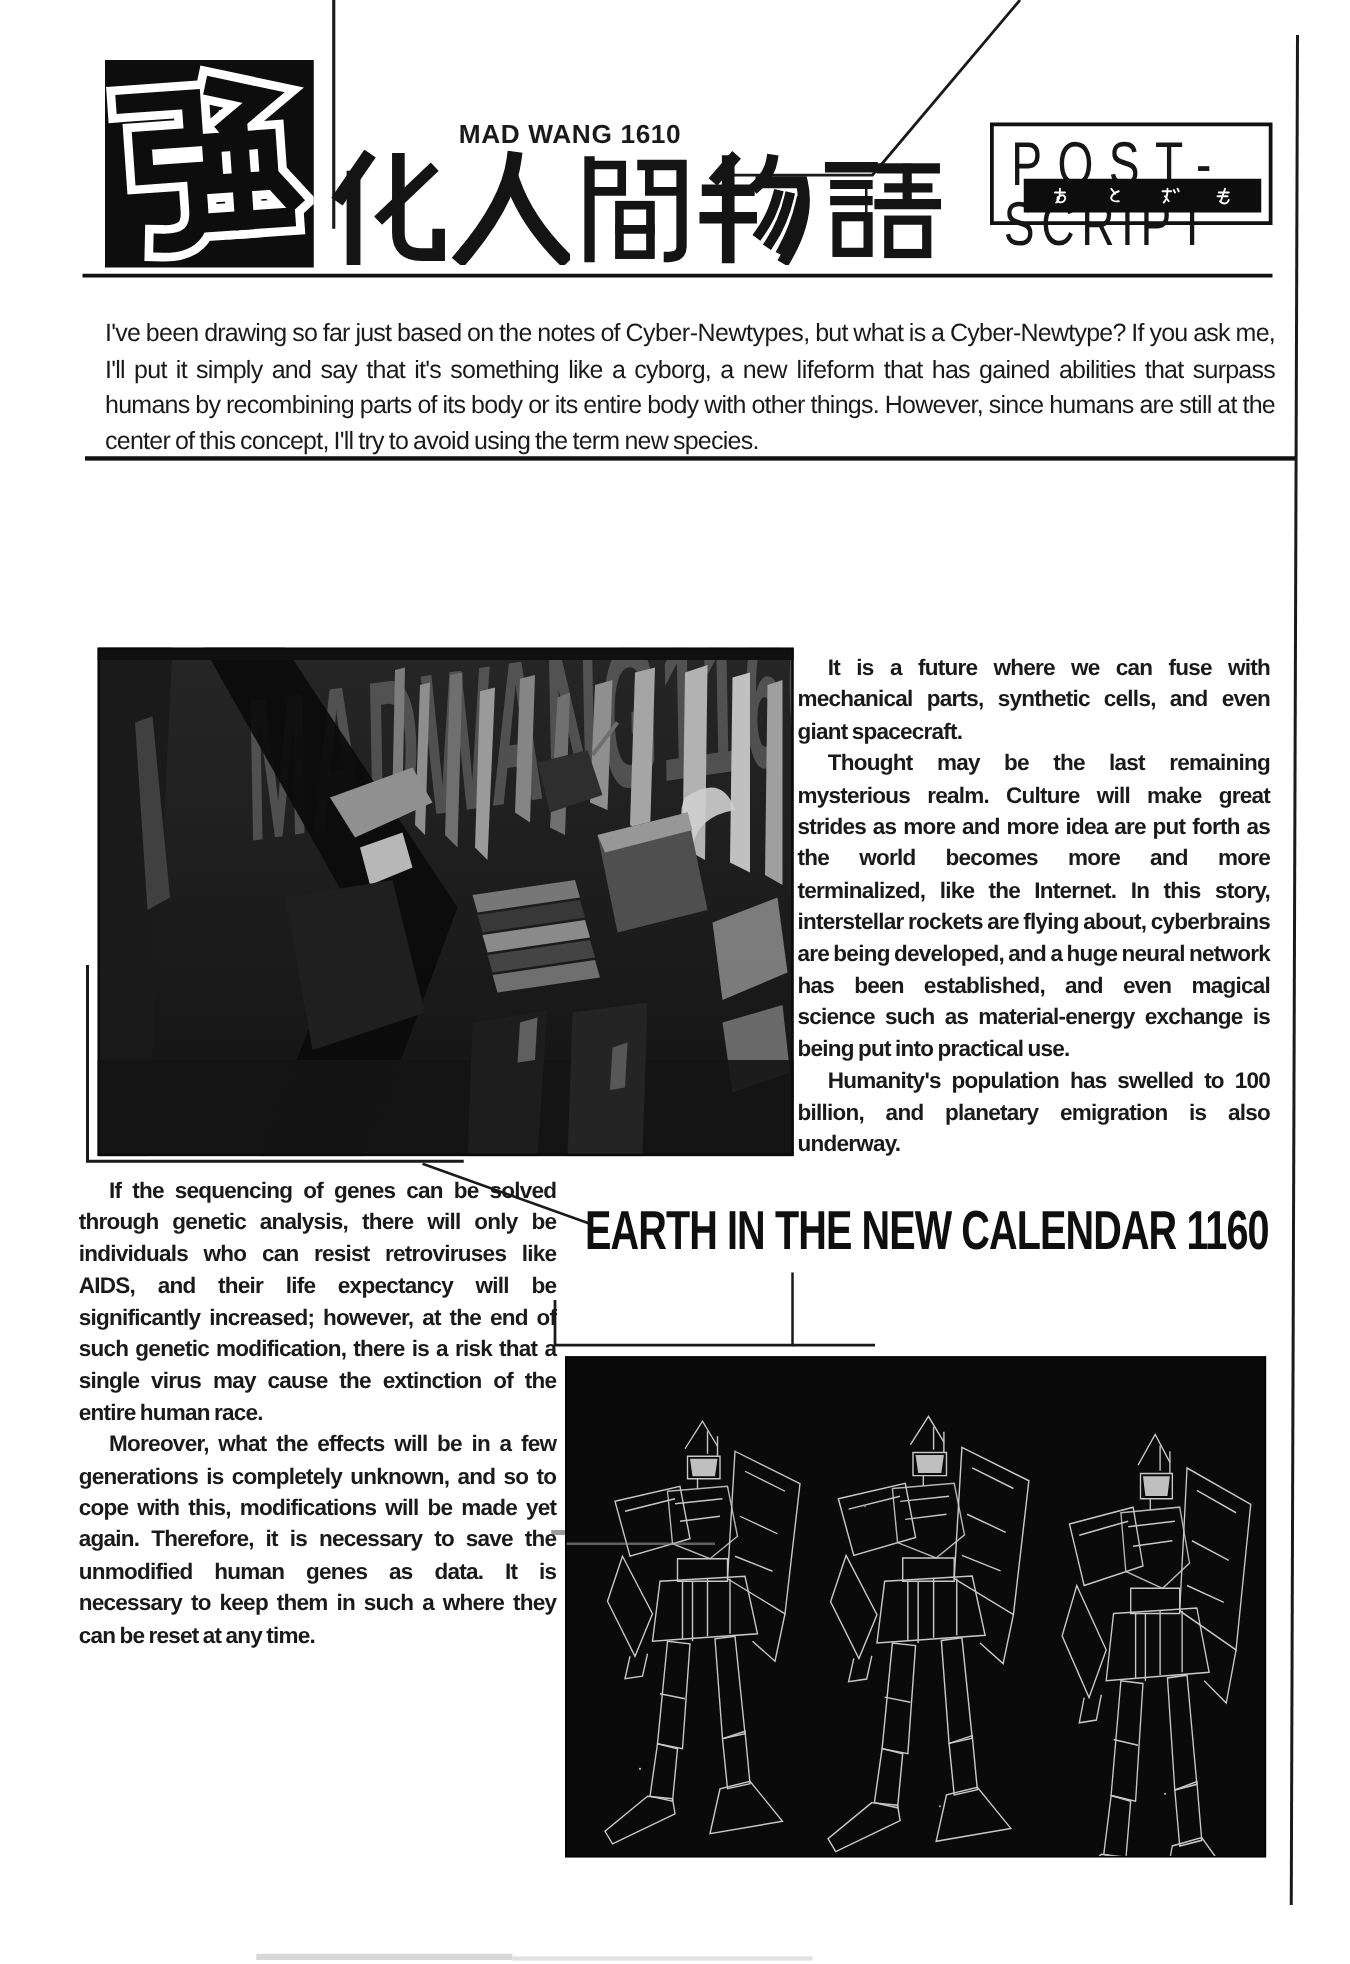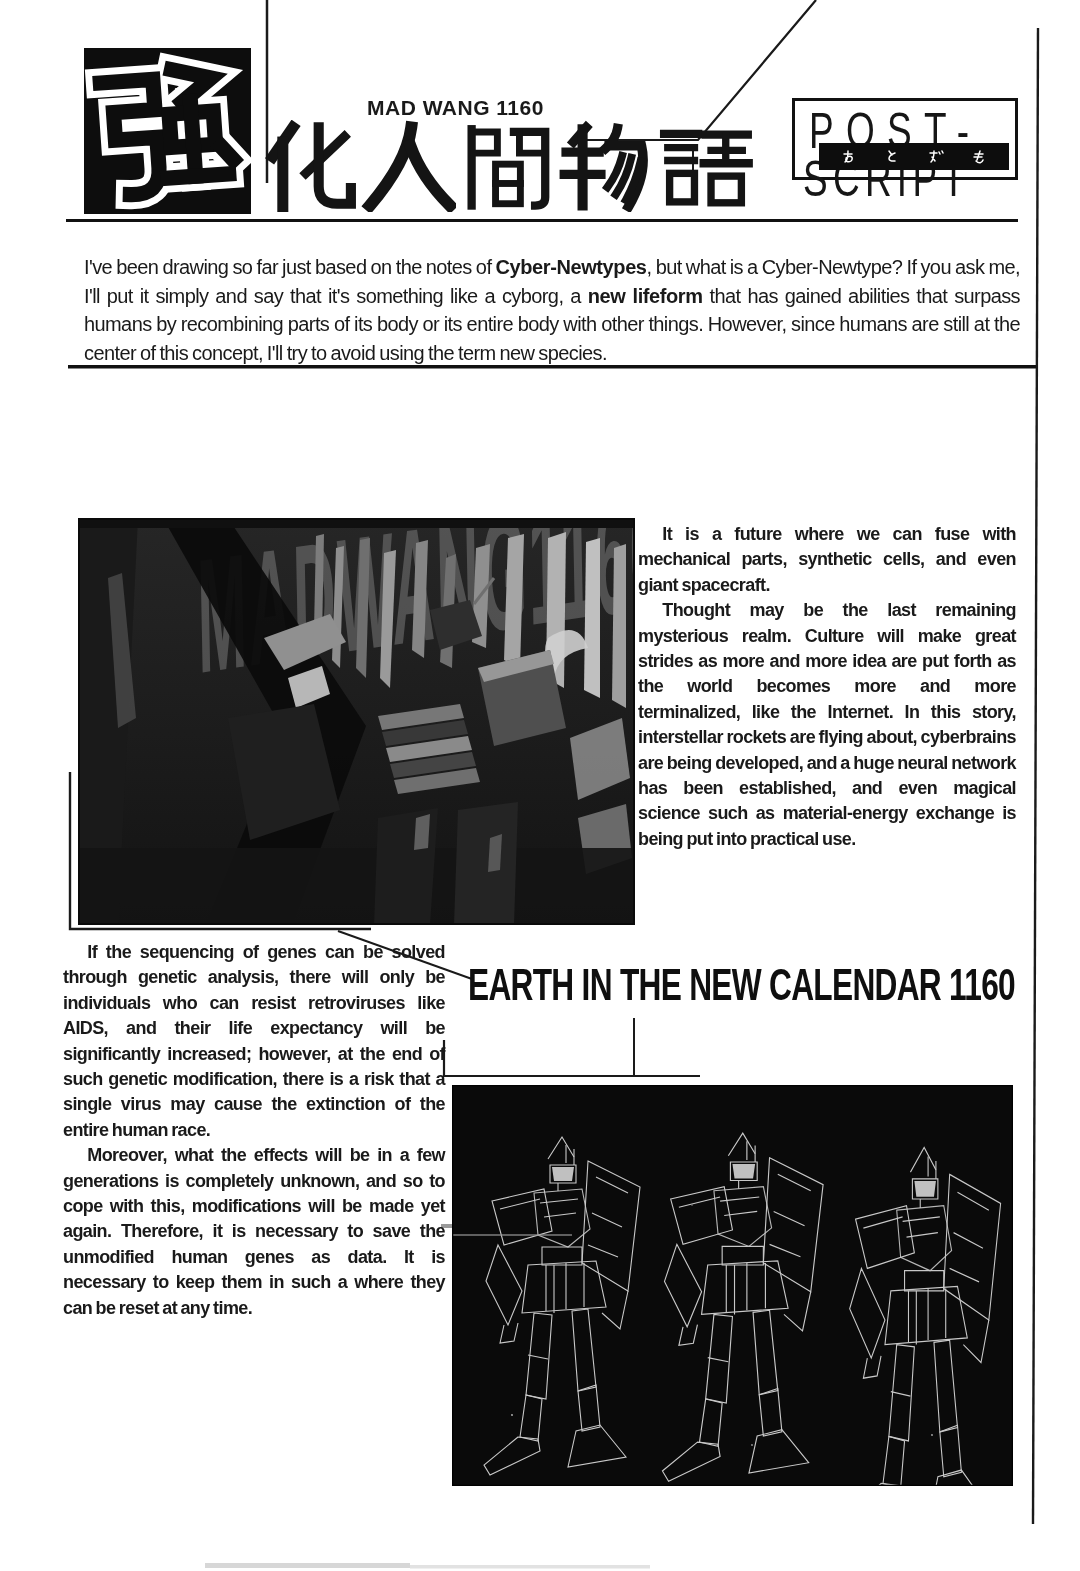--- a/index.html
+++ b/index.html
@@ -14,21 +14,21 @@
   .series-latin{left:367px;top:96px;font-size:21px;font-weight:600;letter-spacing:.5px;}
   .title-kanji{left:262px;top:120px;display:flex;gap:4px;}
   .ps-box{left:792px;top:98px;width:226px;height:82px;border:3px solid #111;box-sizing:border-box;}
   .ps-line{position:absolute;font-size:42px;font-weight:400;letter-spacing:14px;transform:scaleY(1.18) scaleX(.88);transform-origin:0 0;color:#161616;white-space:nowrap;}
   .ps-line1{left:14px;top:2px;}
   .ps-line2{left:8px;top:50px;letter-spacing:6px;}
   .ps-band{position:absolute;left:24px;top:42px;width:174px;height:27px;background:#0d0d0d;display:flex;align-items:center;justify-content:space-around;padding:0 8px;}
   
   .txt{letter-spacing:-.6px;word-spacing:-1px;text-align:justify;}
   .intro{left:84px;top:233px;width:936px;font-size:20px;line-height:28.6px;}
-  .intro .b{font-weight:700;letter-spacing:-.4px;margin-top:16px;}
+  .intro .b{font-weight:400;letter-spacing:-.4px;margin-top:16px;}
   .col{font-size:18px;line-height:25.4px;}
   .col p{margin:0;text-indent:1.35em;font-weight:bold;}
   .col-right{left:638px;top:522px;width:378px;}
   .col-left{left:63px;top:940px;width:382px;}
   .section-heading{left:468px;top:960px;font-size:44px;font-weight:700;letter-spacing:-1px;white-space:nowrap;transform:scaleX(.72);transform-origin:0 0;color:#0f0f0f;}
   svg{display:block;}
   .kglyph path,.kglyph rect{fill:none;stroke:#141414;stroke-linecap:square;stroke-linejoin:miter;}
   .wpass{fill:none;stroke:#ffffff;stroke-width:21;stroke-linecap:square;stroke-linejoin:miter;}
   .kpass{fill:none;stroke:#0d0d0d;stroke-width:11;stroke-linecap:square;stroke-linejoin:miter;}
   .kana path{fill:none;stroke:#fff;stroke-width:1.5;stroke-linecap:round;stroke-linejoin:round;}
@@ -66,21 +66,21 @@
       <path class="kpass" d="M14,22 H52 V44 H22 V64 H52 V86 Q52,106 30,104"></path>
       <path class="kpass" d="M66,16 L94,24 L72,40"></path>
       <path class="kpass" d="M62,48 H94 V72 H62 Z"></path>
       <path class="kpass" d="M78,40 V94"></path>
       <path class="kpass" d="M58,94 H102"></path>
       <path class="kpass" d="M98,74 L106,84"></path>
     </g>
   </svg>
 </div>
 
-<div class="abs series-latin">MAD WANG 1160</div>
+<div class="abs series-latin">MAD WANG 1610</div>
 
 <div class="abs title-kanji">
   <span class="sr">化人間物語</span>
   <svg class="kglyph" width="95" height="92" viewBox="0 0 100 100">
     <path d="M32,8 L10,40" stroke-width="12"></path>
       <path d="M21,24 V94" stroke-width="12"></path>
     <path d="M88,18 L46,58" stroke-width="10"></path>
       <path d="M60,8 V72 Q60,91 80,91 H95 V74" stroke-width="11"></path>
   </svg>
   <svg class="kglyph" width="95" height="92" viewBox="0 0 100 100">
@@ -186,20 +186,21 @@
   <path d="M380,292 L440,284 L436,407 L376,407 Z" fill="#242424"></path>
   <path d="M338,300 L352,296 L350,330 L336,332 Z" fill="#5f5f5f"></path>
   <path d="M412,320 L424,316 L422,352 L410,354 Z" fill="#575757"></path>
   <rect x="0" y="0" width="557" height="10" fill="#101010"></rect>
   <rect x="1" y="1" width="555" height="405" fill="none" stroke="#0a0a0a" stroke-width="2"></rect>
 </svg>
 
 <div class="abs txt col col-right">
     <p>It is a future where we can fuse with mechanical parts, synthetic cells, and even giant spacecraft.</p>
     <p>Thought may be the last remaining mysterious realm. Culture will make great strides as more and more idea are put forth as the world becomes more and more terminalized, like the Internet. In this story, interstellar rockets are flying about, cyberbrains are being developed, and a huge neural network has been established, and even magical science such as material-energy exchange is being put into practical use.</p>
+    <p>Humanity's population has swelled to 100 billion, and planetary emigration is also underway.</p>
   </div>
 
 <div class="abs section-heading">EARTH IN THE NEW CALENDAR 1160</div>
 
 <div class="abs txt col col-left">
     <p>If the sequencing of genes can be solved through genetic analysis, there will only be individuals who can resist retroviruses like AIDS, and their life expectancy will be significantly increased; however, at the end of such genetic modification, there is a risk that a single virus may cause the extinction of the entire human race.</p>
     <p>Moreover, what the effects will be in a few generations is completely unknown, and so to cope with this, modifications will be made yet again. Therefore, it is necessary to save the unmodified human genes as data. It is necessary to keep them in such a where they can be reset at any time.</p>
   </div>
 
 <svg class="abs" style="left:452px;top:1085px" width="561" height="401" viewBox="0 0 561 401">

